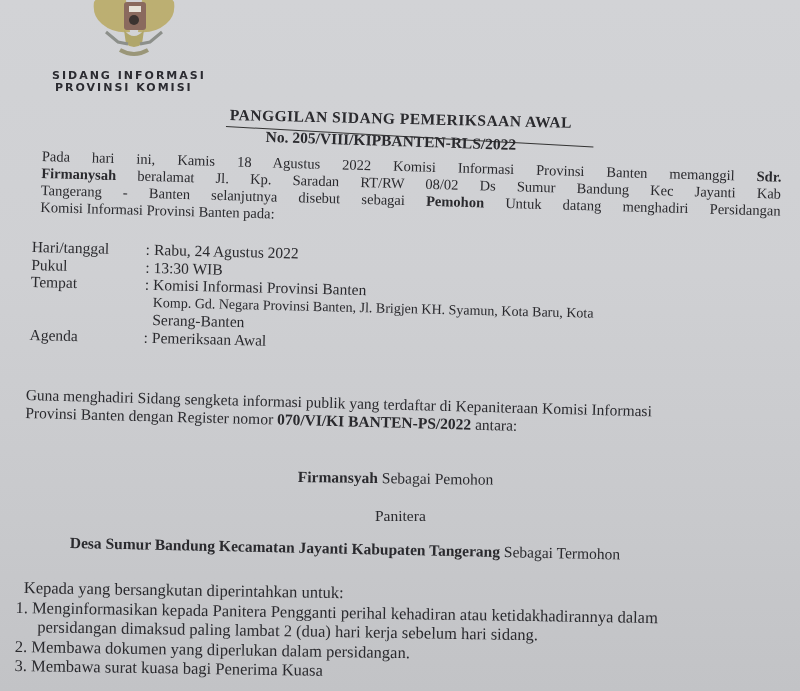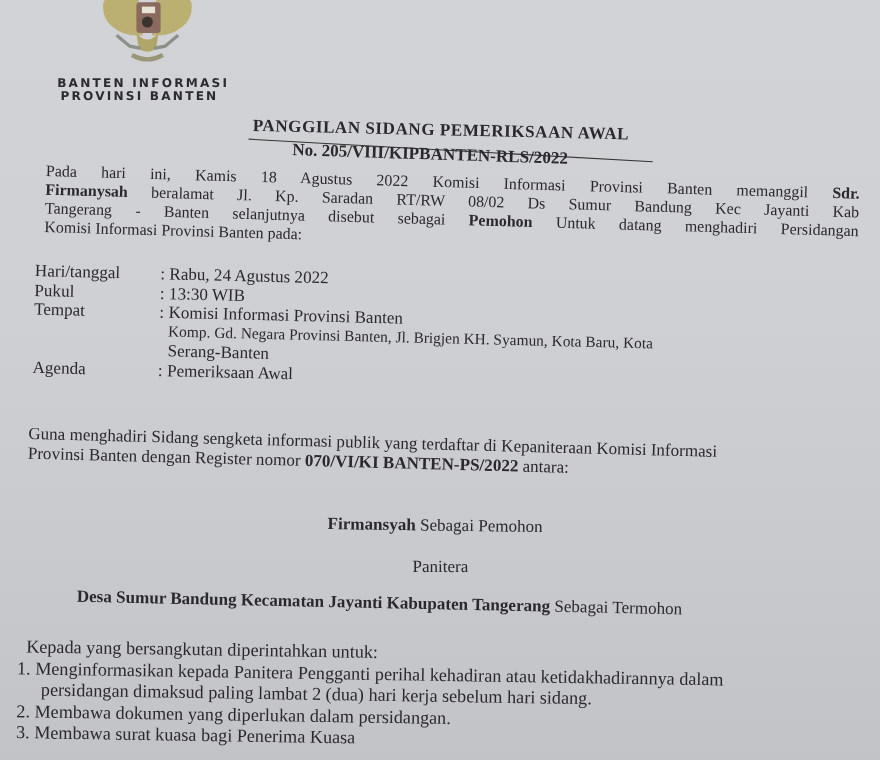--- a/index.html
+++ b/index.html
@@ -53,22 +53,22 @@
     <path d="M90 10 Q80 -5 58 8 L54 40 Q70 42 82 32 Q92 24 90 10Z" fill="#b8a860" opacity="0.85"></path>
     <rect x="40" y="10" width="22" height="28" rx="3" fill="#8a6a5e"></rect>
     <rect x="45" y="14" width="12" height="6" fill="#e6e2d8"></rect>
     <circle cx="50" cy="28" r="5" fill="#3b3330"></circle>
     <path d="M40 38 Q50 50 60 38 L58 52 Q50 58 42 52Z" fill="#b0a66a"></path>
     <path d="M22 40 L34 50 L44 52 M78 40 L66 50 L56 52" stroke="#8c8f8a" stroke-width="3" fill="none"></path>
     <path d="M36 58 Q50 66 64 58" stroke="#9a9678" stroke-width="4" fill="none"></path>
   </svg>
 
   <div class="org">
-    <div>BANTEN INFORMASI</div>
-    <div>PROVINSI BANTEN</div>
+    <div>SIDANG INFORMASI</div>
+    <div>PROVINSI KOMISI</div>
   </div>
 
   <div class="abs title">PANGGILAN SIDANG PEMERIKSAAN AWAL</div>
   <div class="title-ul"></div>
   <div class="abs number">No. 205/VIII/KIPBANTEN-RLS/2022</div>
 
   <div class="abs para p1">
     <span class="line"><span>Pada hari ini, Kamis 18 Agustus 2022 Komisi Informasi Provinsi Banten memanggil</span> <b>Sdr.</b></span>
     <span class="line"><b>Firmanysah</b> <span>beralamat Jl. Kp. Saradan RT/RW 08/02 Ds Sumur Bandung Kec Jayanti Kab</span></span>
     <span class="line"><span>Tangerang - Banten  selanjutnya disebut sebagai</span> <b>Pemohon</b> <span>Untuk datang menghadiri Persidangan</span></span>

